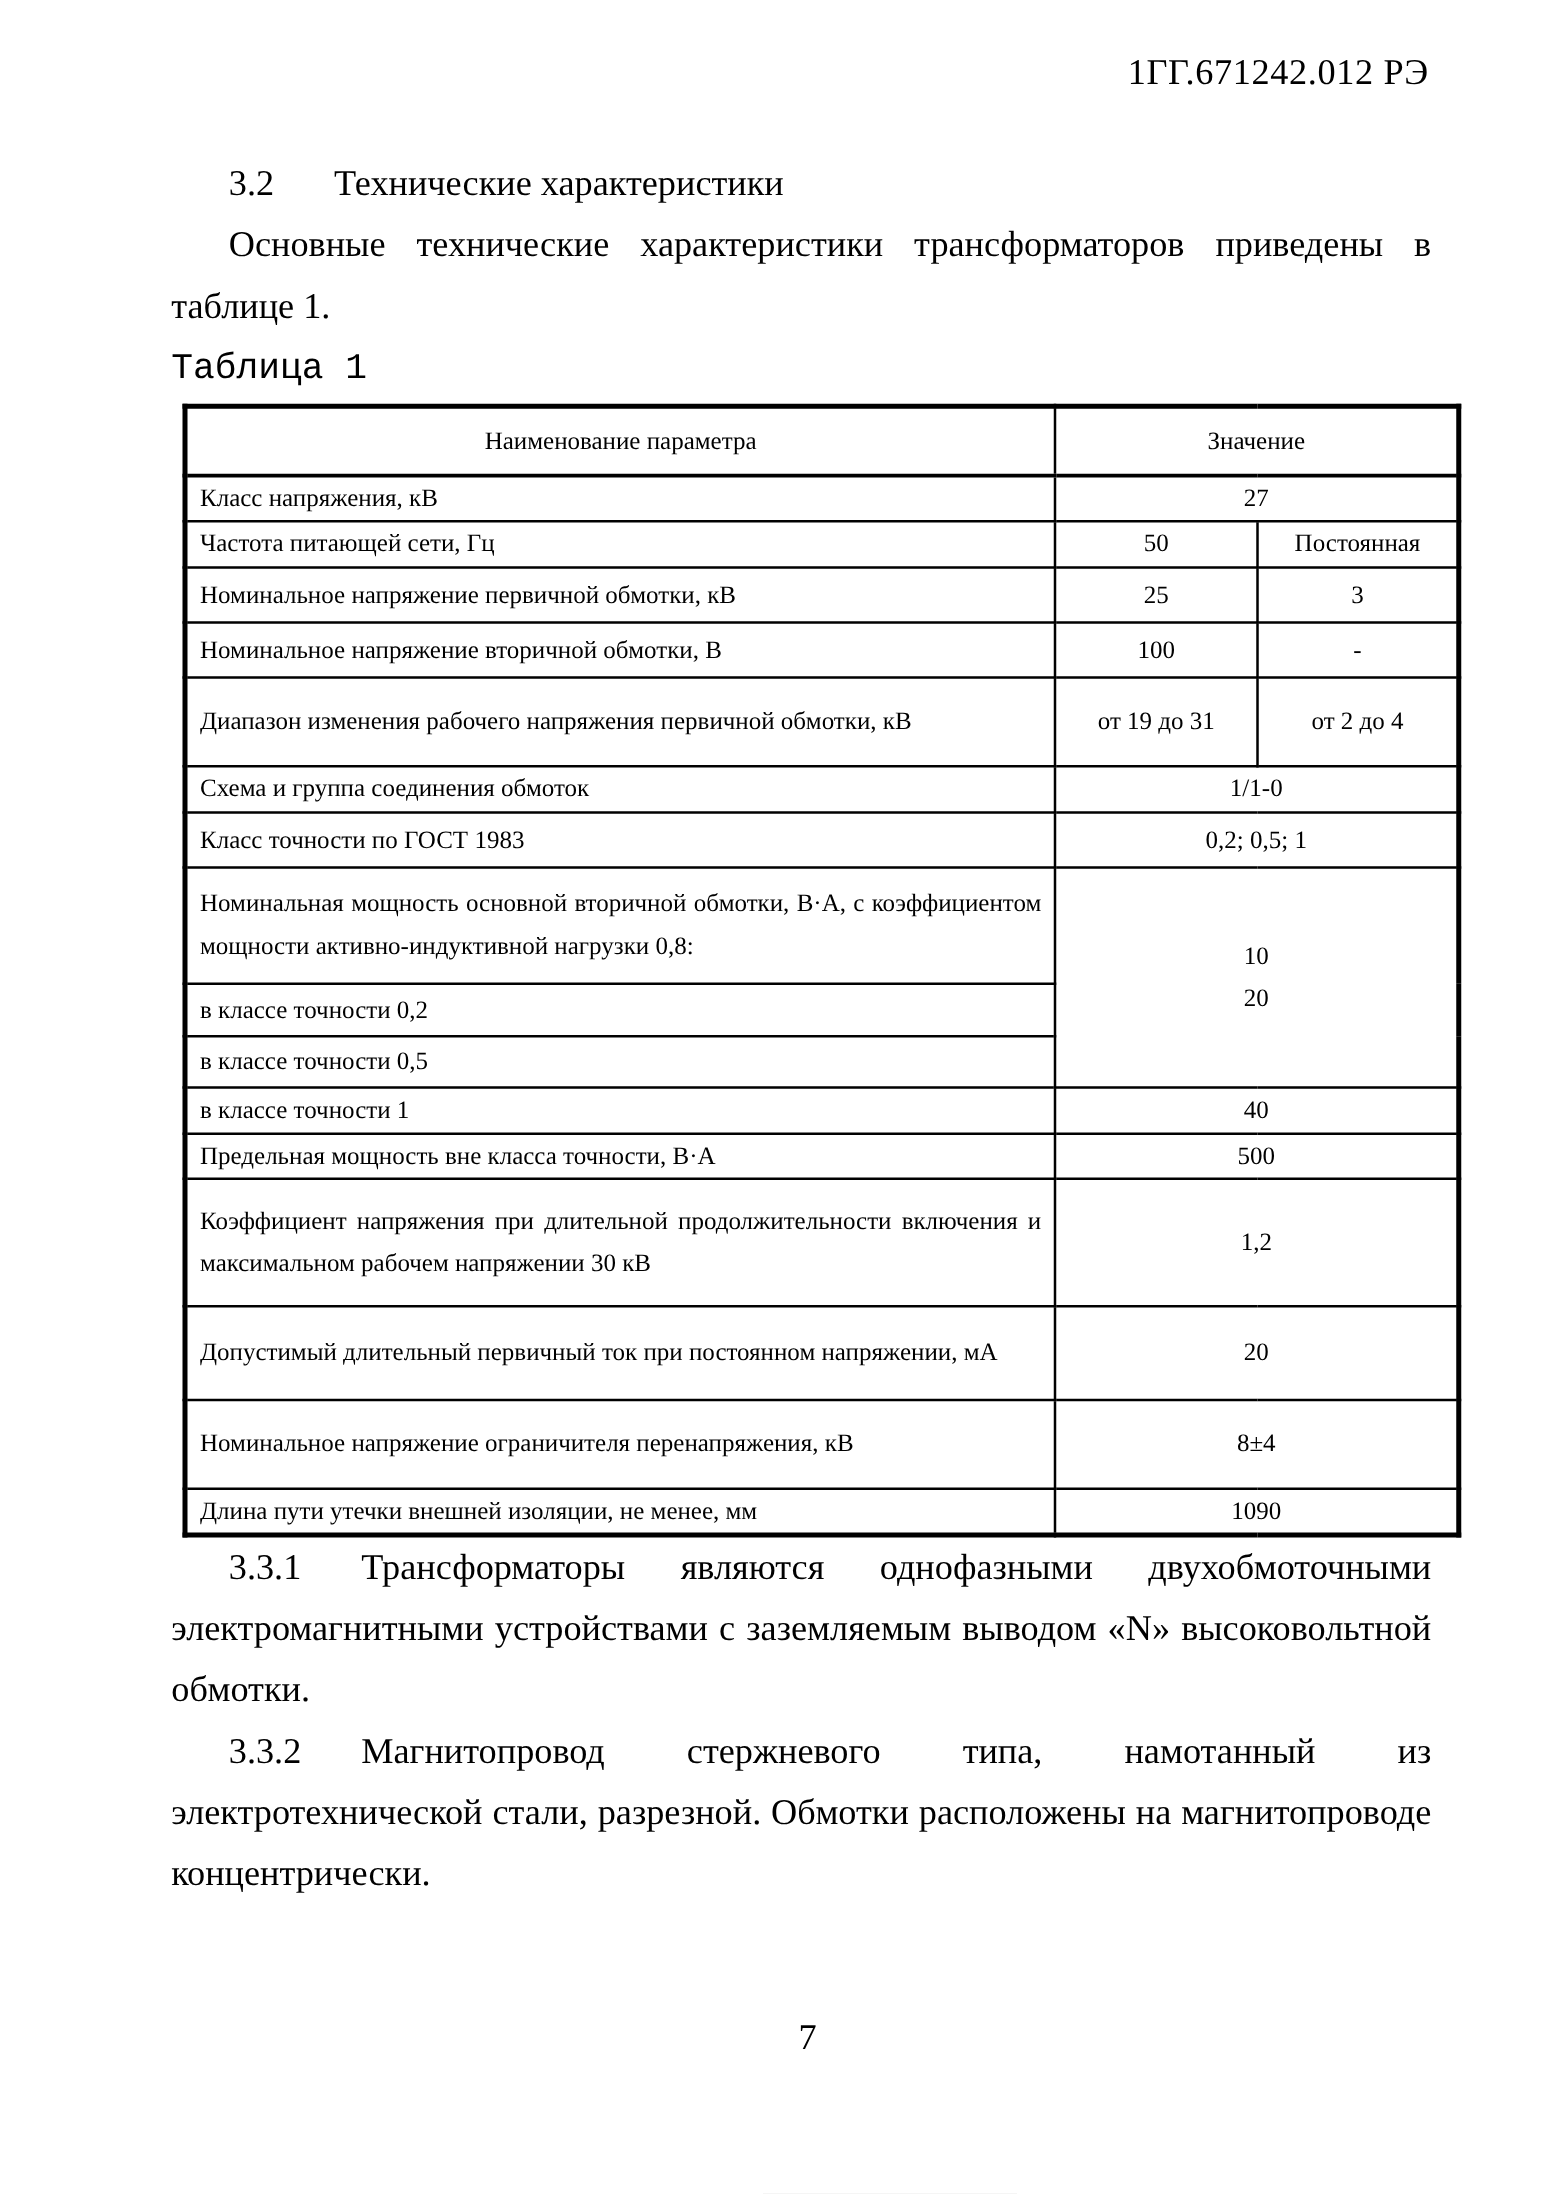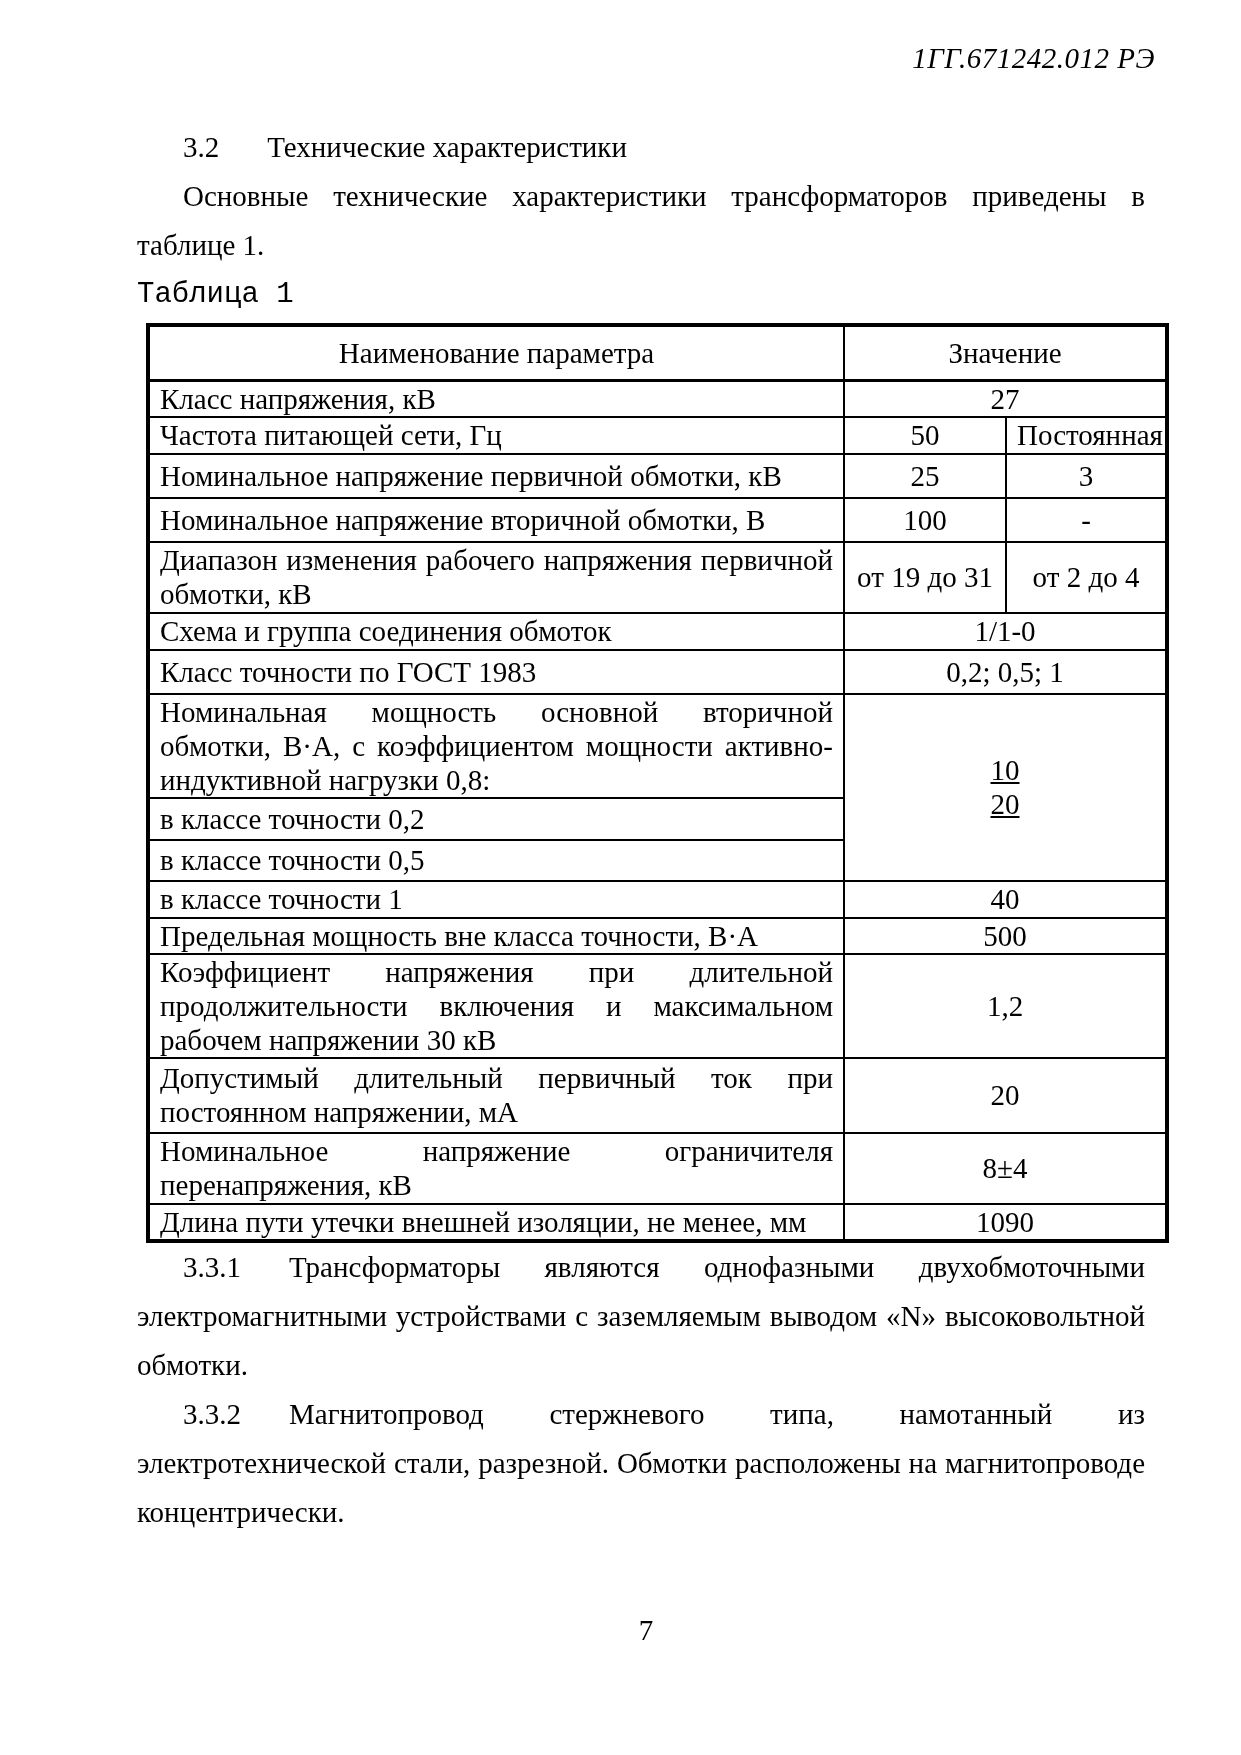--- a/index.html
+++ b/index.html
@@ -10,26 +10,25 @@
     background: #ffffff;
     color: #000000;
     font-family: "Liberation Serif", "DejaVu Serif", serif;
     font-size: 29px;
     overflow: hidden;
     margin: 0 auto;
   }
   .doc-code {
     position: absolute;
     top: 42px;
-    left: 137px;
+    left: 125px;
     width: 1018px;
     text-align: right;
     line-height: 32px;
     letter-spacing: 0.5px;
-    font-style: italic;
   }
   .content {
     position: absolute;
     left: 137px;
     top: 0;
     width: 1008px;
   }
   .spacer-top { height: 91px; }
   .heading {
     line-height: 49px;
@@ -57,39 +56,38 @@
     margin-top: 4px;
     border: 4px solid #000;
   }
   table.spec col.c-name  { width: 696px; }
   table.spec col.c-val1  { width: 162px; }
   table.spec col.c-val2  { width: 161px; }
   table.spec th, table.spec td {
     border: 2px solid #000;
     padding: 0 10px;
     font-weight: normal;
-    font-size: 29px;
+    font-size: 20px;
     line-height: 34px;
     vertical-align: middle;
     overflow: hidden;
   }
   table.spec th { text-align: center; }
   table.spec thead th { border-bottom: 3px solid #000; }
   td.name { text-align: justify; border-right: 3px solid #000; }
   th.name-h { border-right: 3px solid #000; }
   td.val { text-align: center; }
   td.sub { padding-left: 62px; text-align: left; }
   td.top-al { vertical-align: top; padding-top: 7px; }
   td.merged {
     text-align: center;
     vertical-align: bottom;
     line-height: 36px;
     padding-bottom: 2px;
     border-bottom: 2px dotted #999;
-    text-decoration: underline;
   }
   tr.dash-top td.name { border-top: 2px dashed #555; }
   tr.dot-top td { border-top: 2px dotted #999; }
   .h55  { height: 55px; }
   .h35  { height: 35px; margin-top: 44px; }
   .h37  { height: 37px; }
   .h36  { height: 44px; }
   .h71  { height: 71px; }
   .h93  { height: 93px; }
   .h42  { height: 42px; }

